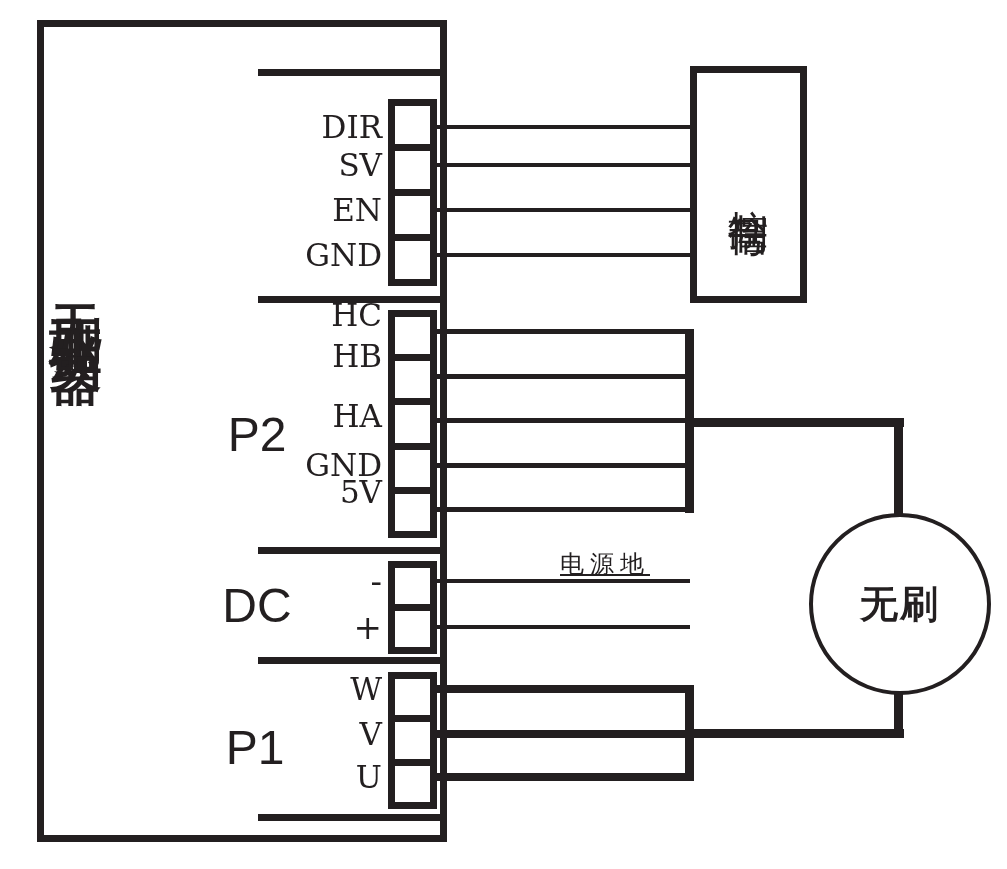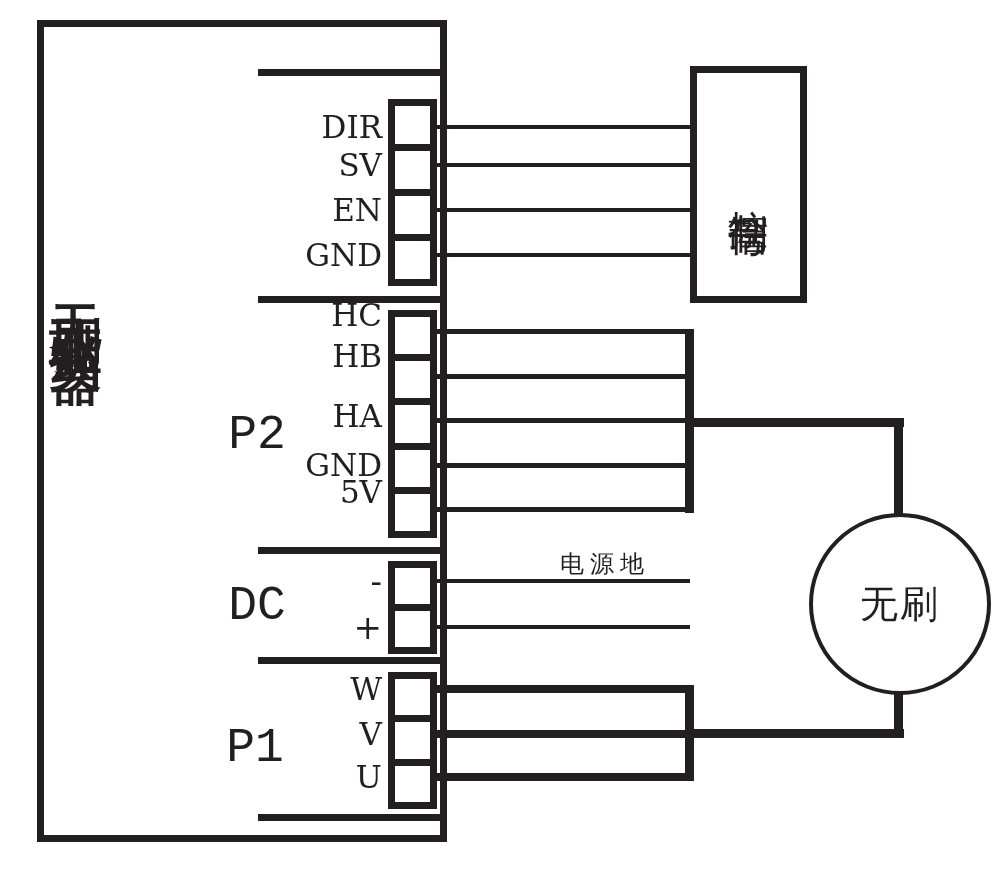--- a/index.html
+++ b/index.html
@@ -65,31 +65,32 @@
     right: 625px;
     transform: translateY(-50%);
     font-size: 31px;
     line-height: 31px;
     white-space: nowrap;
   }
   .pin-sign { font-size: 34px; }
   .group-label {
     position: absolute;
     transform: translate(-50%, -50%);
-    font-family: Liberation Mono, monospace;
+    font-family: Liberation Sans, sans-serif;
     font-size: 48px;
     line-height: 48px;
     white-space: nowrap;
   }
   .wire-label {
     position: absolute;
     font-size: 24px;
     line-height: 26px;
     text-align: center;
     white-space: nowrap;
+    text-decoration: underline;
   }
   .wire-label.neg { left: 520px; top: 551px; width: 170px; letter-spacing: 6px; }
   .wire-label.pos { left: 467px; top: 597px; width: 240px; letter-spacing: 2px; }
 
   .control-box {
     position: absolute;
     left: 690px; top: 66px;
     width: 117px; height: 237px;
     border: 7px solid var(--ink);
     box-sizing: border-box;
@@ -109,21 +110,21 @@
     width: 182px; height: 182px;
     border: 4px solid var(--ink);
     border-radius: 50%;
     box-sizing: border-box;
     background: var(--bg);
     display: flex;
     flex-direction: column;
     align-items: center;
     justify-content: center;
   }
-  .motor-line { font-size: 38px; line-height: 44px; letter-spacing: 2px; }
+  .motor-line { font-size: 38px; line-height: 44px; letter-spacing: 2px; font-weight: bold; }
 </style>
 </head>
 <body>
 
 <div class="canvas">
 
   <div class="driver-box"></div>
   <div class="driver-title vtext">无刷驱动器</div>
 
   <div class="sep" style="top:69px"></div>

